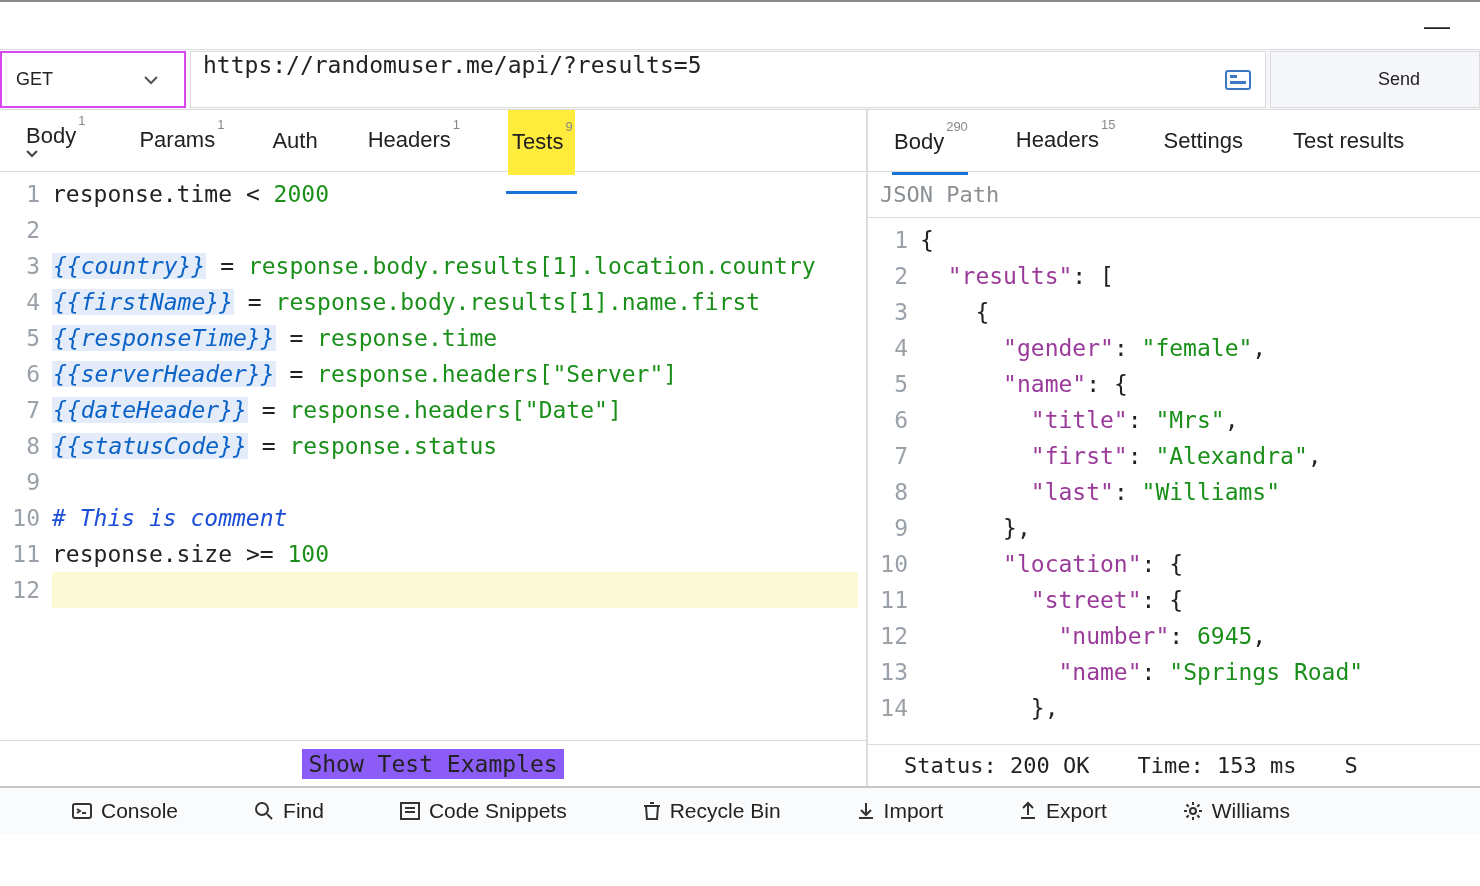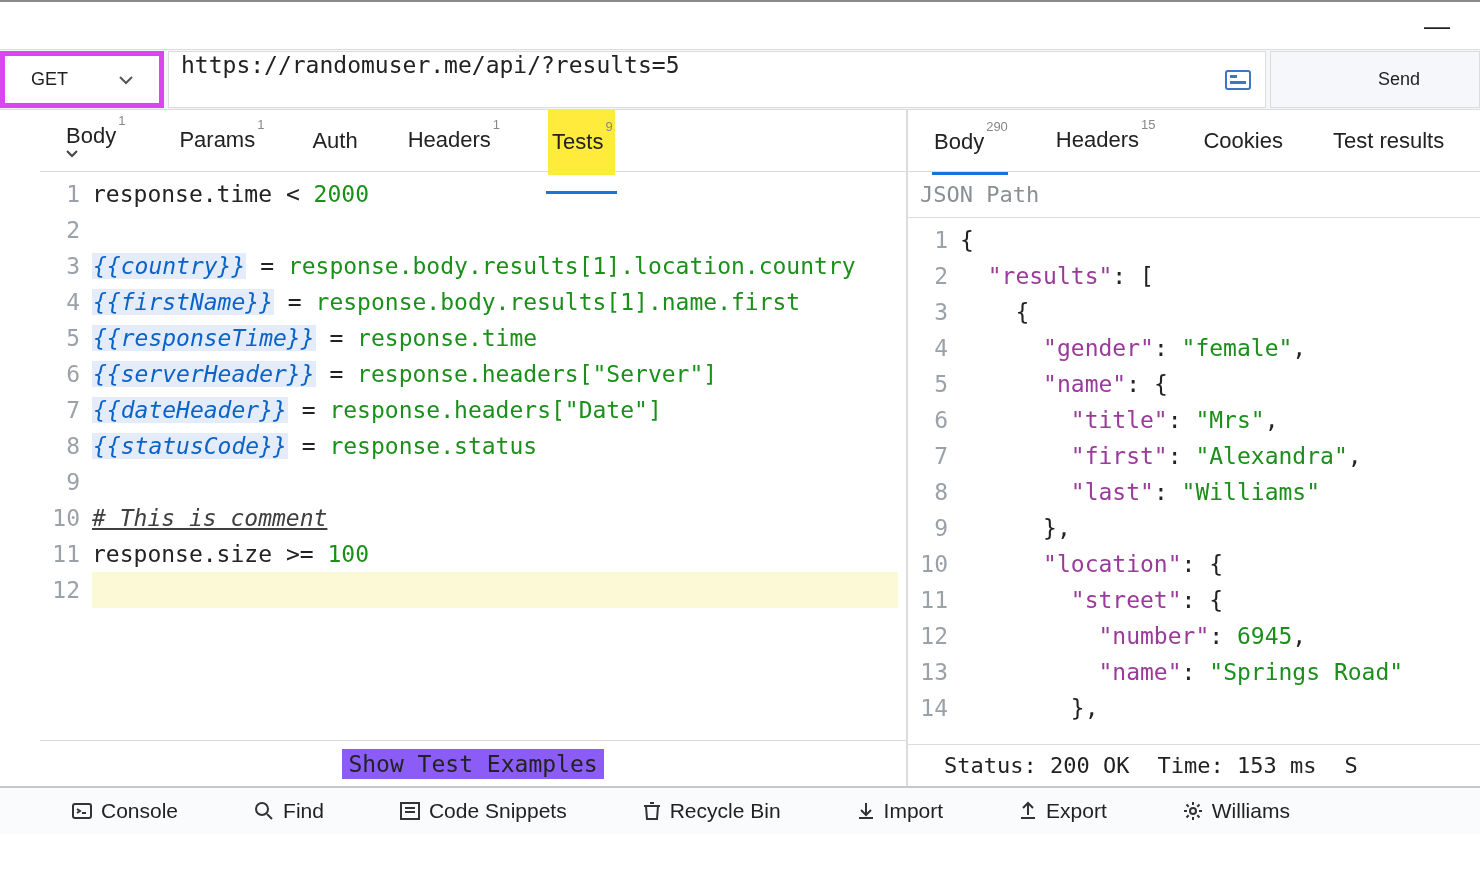--- a/index.html
+++ b/index.html
@@ -2,60 +2,60 @@
 <html><head>
 <meta charset="utf-8">
 <style>
 * { margin:0; padding:0; box-sizing:border-box; }
 body { font-family: "Segoe UI", Arial, sans-serif; font-size:18px; color:#222; background:#fff; overflow:hidden; width:1480px; height:886px; position:relative; }
 
 .titlebar { height:50px; border-top:2px solid #8a8a8a; border-bottom:1px solid #dcdcdc; display:flex; justify-content:flex-end; align-items:center; padding-right:30px; }
 .titlebar .win-min { font-size:26px; line-height:0; }
 
 .reqbar { display:flex; align-items:stretch; height:60px; border-bottom:1px solid #dcdcdc; background:#f5f7fa; }
-.method-box { width:164px; display:flex; align-items:center; justify-content:space-between; padding:0 26px 0 26px; border:5px solid #d946ef; background:#fff; margin:1px 0; }
+.method-box { width:186px; display:flex; align-items:center; justify-content:space-between; padding:0 26px 0 14px; border:2px solid #d946ef; background:#fff; margin:1px 0; }
 .method-box .chev { font-size:14px; color:#555; }
 .url-box { position:relative; flex:1; border:1px solid #dcdcdc; background:#fff; margin:1px 0 1px 4px; display:flex; align-items:flex-start; padding:0 56px 0 12px; }
 .url-box .url { font-family: Consolas, Menlo, monospace; font-size:23px; color:#222; }
 .url-box .var-icon { position:absolute; right:14px; top:50%; transform:translateY(-50%); }
 .send-btn { width:210px; display:flex; align-items:center; justify-content:center; border:1px solid #dcdcdc; margin:1px 0 1px 4px; background:#f5f7fa;padding-left:48px; }
 
 .main-split { display:flex; height:676px; }
-.left-pane { width:868px; border-right:2px solid #dcdcdc; display:flex; flex-direction:column; position:relative;margin-left:40px; }
+.left-pane { width:868px; border-right:2px solid #dcdcdc; display:flex; flex-direction:column; position:relative; }
 .right-pane { flex:1; display:flex; flex-direction:column; overflow:hidden; }
 
 .tabs { height:62px; display:flex; align-items:center; gap:46px; padding:0 24px; border-bottom:1px solid #dcdcdc; position:relative; }
 .tab { position:relative; font-size:22px; color:#222; white-space:nowrap; padding:5px 2px; }
 .tab sup, .badge-sup { font-size:13px; color:#888; position:relative; top:-10px; left:2px; }
 .tab .chev { font-size:13px; margin-left:6px; color:#444; }
 .tab.active { border-bottom:3px solid #1775d9; padding-bottom:16px; margin-bottom:-18px; }
 .highlight-y { background:#ffeb3b; padding:19px 4px; display:inline-block; }
 
 .editor { flex:1; display:flex; font-family:Consolas, Menlo, monospace; font-size:23px; line-height:36px; overflow:hidden; }
 .gutter { width:48px; text-align:right; color:#9aa1a8; padding:4px 8px 4px 0; user-select:none; }
 .code { flex:1; padding:4px 8px 4px 4px; white-space:pre; position:relative; }
 .code-line { height:36px; }
 .code-line.cursor-line { background:#fcfad6; }
 .tok-ident { color:#222; }
 .tok-num { color:#1a8f1a; }
 .tok-str { color:#1a8f1a; }
 .tok-path { color:#1a8f1a; }
 .tok-var { background:#e3ecf8; color:#0c63c7; padding:0 1px;font-style:italic; }
-.tok-comment { color:#404040; font-style:italic;text-decoration:underline; }
+.tok-comment { color:#1d4ed8; font-style:italic; }
 .tok-key { color:#9a3a9a; }
 .tok-bracket { color:#222; }
 
 .show-examples { position:absolute; bottom:0; left:0; right:0; height:46px; display:flex; align-items:center; justify-content:center; border-top:1px solid #dcdcdc; }
 .show-examples span { background:#8b5cf6; font-family:Consolas, Menlo, monospace; font-size:23px; padding:2px 6px; }
 
 .json-path-bar { height:46px; border-bottom:1px solid #dcdcdc; display:flex; align-items:center; padding:0 12px; color:#8a8f94; font-family:Consolas, Menlo, monospace; font-size:22px; }
 
 .resp-viewer { flex:1; display:flex; font-family:Consolas, Menlo, monospace; font-size:23px; line-height:36px; overflow:hidden; }
 
-.status-line { height:42px; border-top:1px solid #dcdcdc; display:flex; align-items:center; padding:8px 36px; gap:28px; font-family:Consolas, Menlo, monospace; font-size:22px; }
+.status-line { height:42px; border-top:1px solid #dcdcdc; display:flex; align-items:center; padding:8px 36px; gap:48px; font-family:Consolas, Menlo, monospace; font-size:22px; }
 
 .bottombar { height:48px; border-top:2px solid #c7c7c7; background:#fafbfc; display:flex; align-items:center; padding:0 40px; gap:44px; font-size:21px; color:#222; }
 .bottombar .item { display:flex; align-items:center; gap:9px;padding-left:32px; }
 .icon { display:inline-flex; align-items:center; justify-content:center; }
 svg { display:block; }
 </style>
 </head>
 <body>
 
 <div class="titlebar">
@@ -117,21 +117,21 @@
     </div>
     <div class="show-examples">
       <span>Show Test Examples</span>
     </div>
   </div>
 
   <div class="right-pane">
     <div class="tabs" id="resp-tabs">
         <div class="tab active">Body<sup>290</sup></div>
         <div class="tab">Headers<sup>15</sup></div>
-        <div class="tab">Cookies</div>
+        <div class="tab">Settings</div>
         <div class="tab">Test results</div>
       </div>
     <div class="json-path-bar">
       <span>JSON Path</span>
     </div>
     <div class="resp-viewer">
       <div class="gutter" id="resp-gutter">
           <div class="code-line">1</div>
           <div class="code-line">2</div>
           <div class="code-line">3</div>

